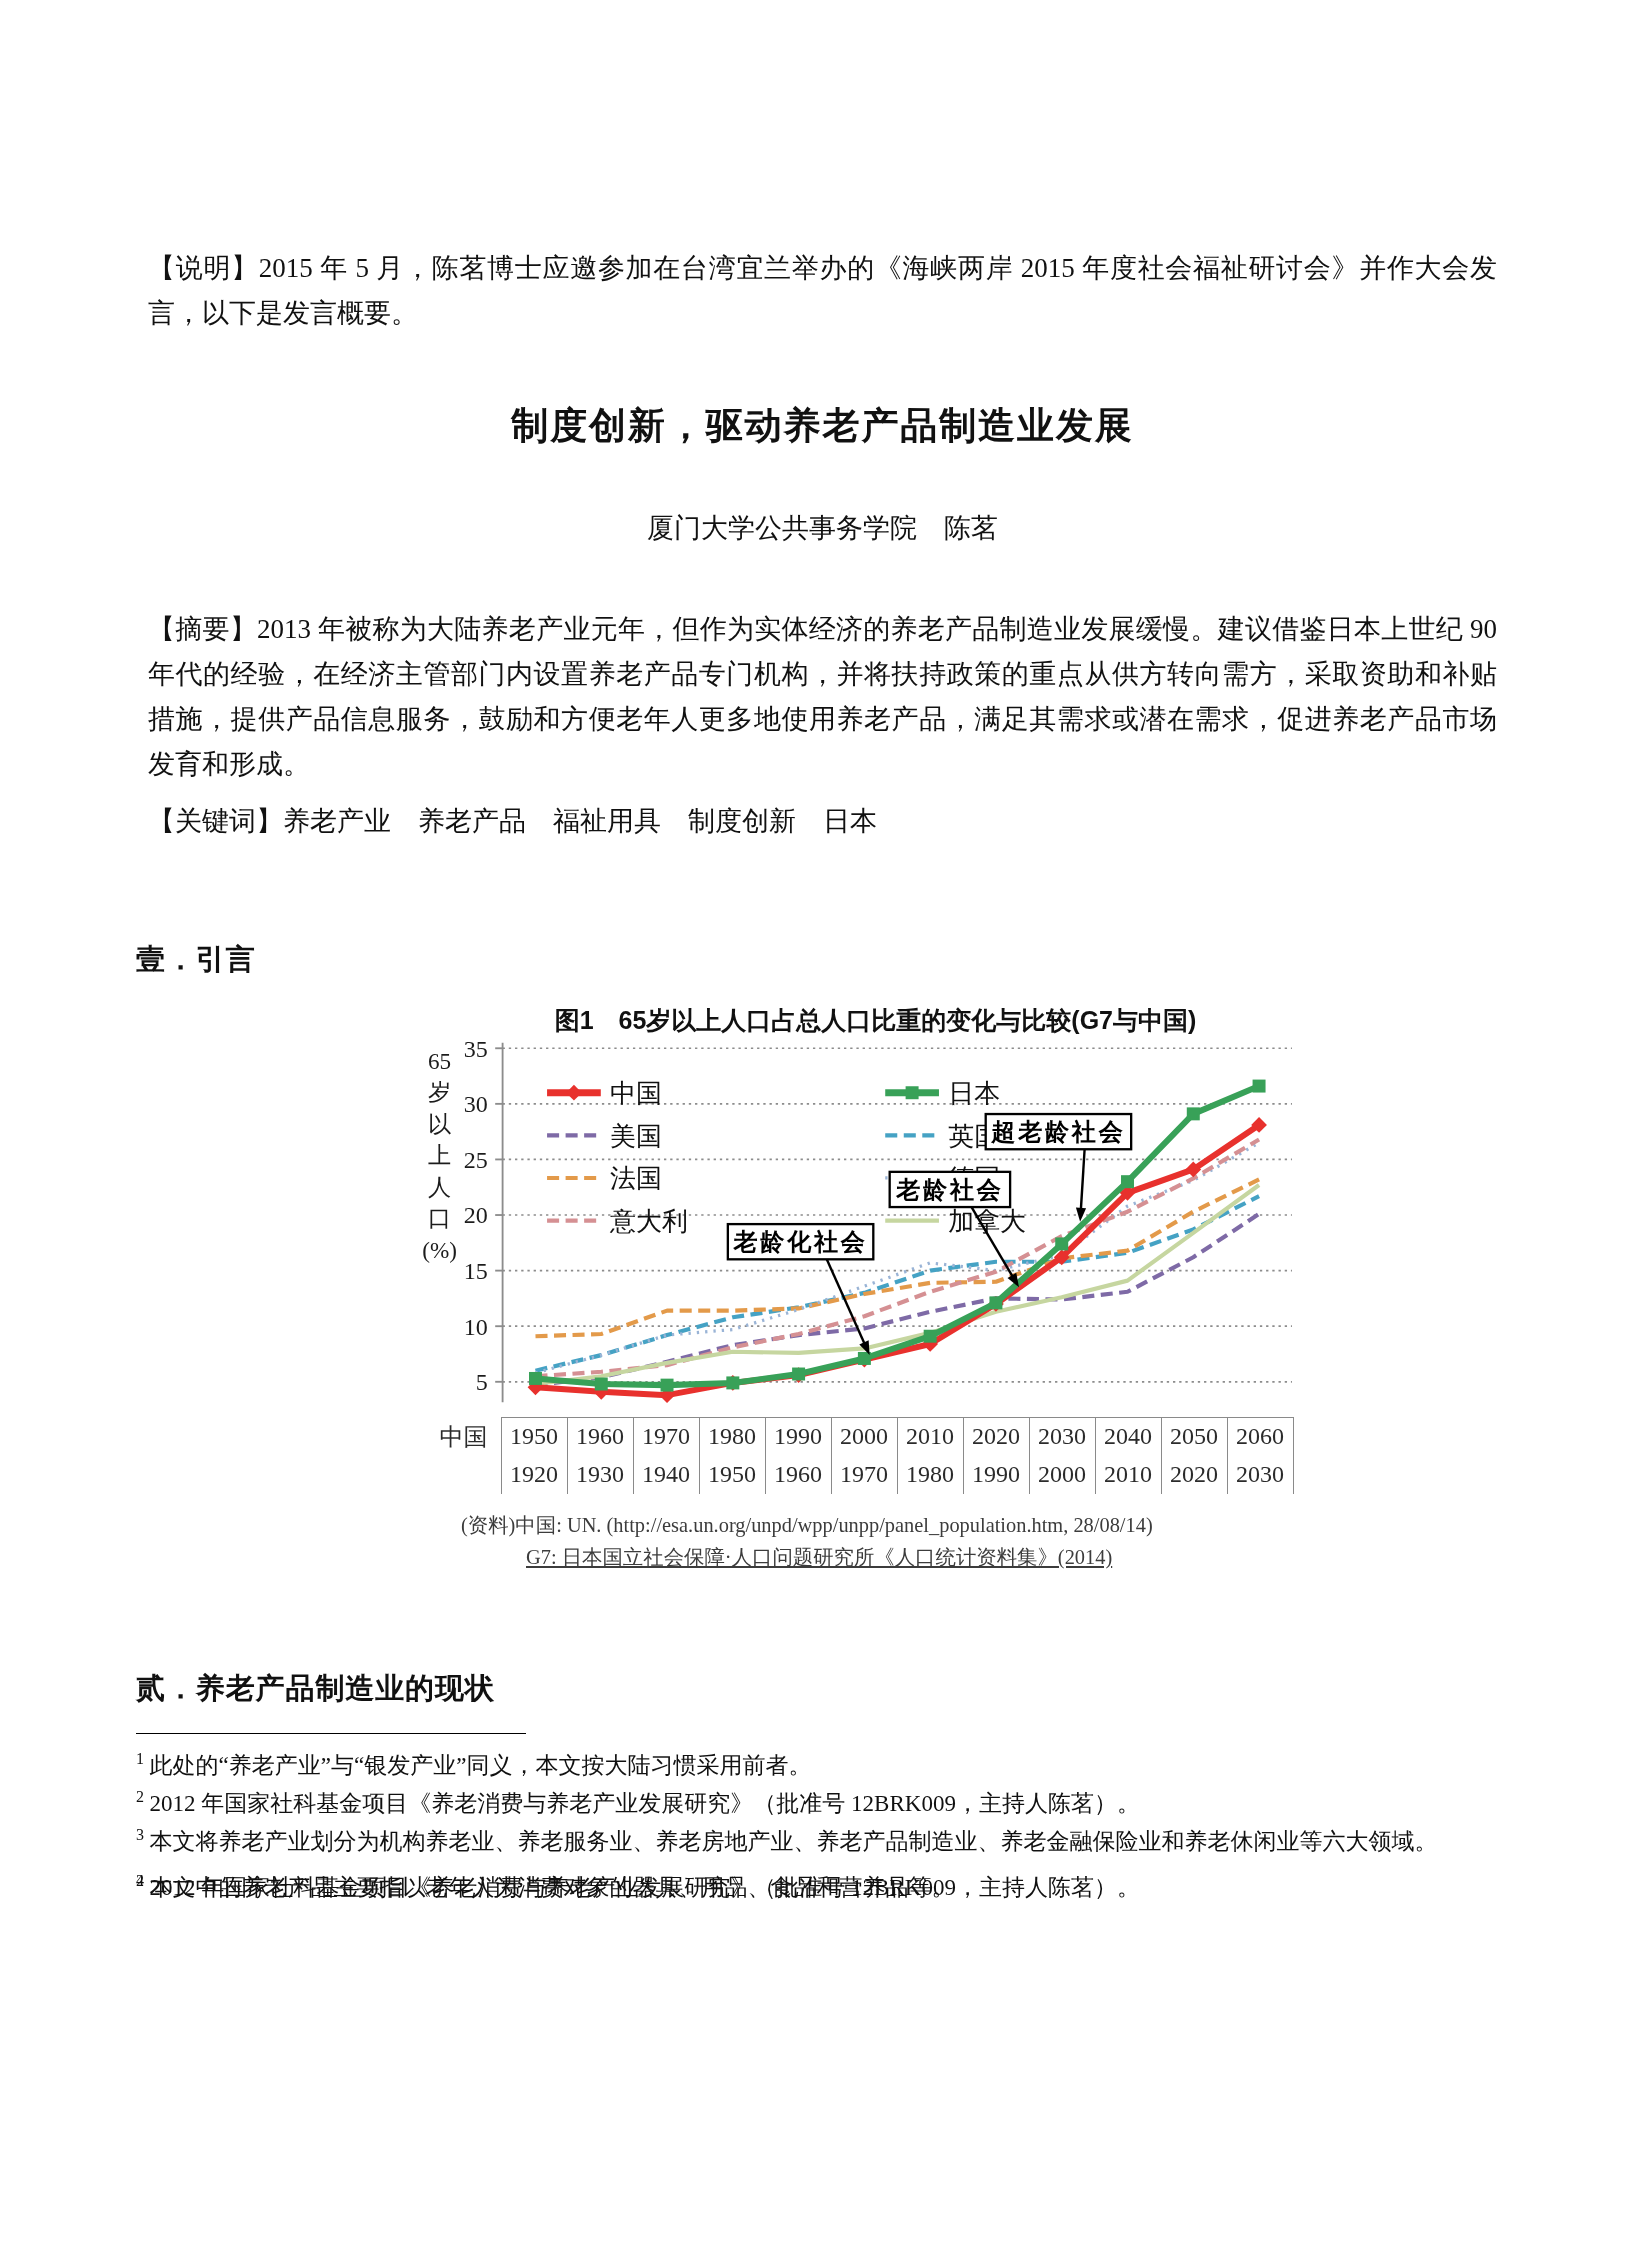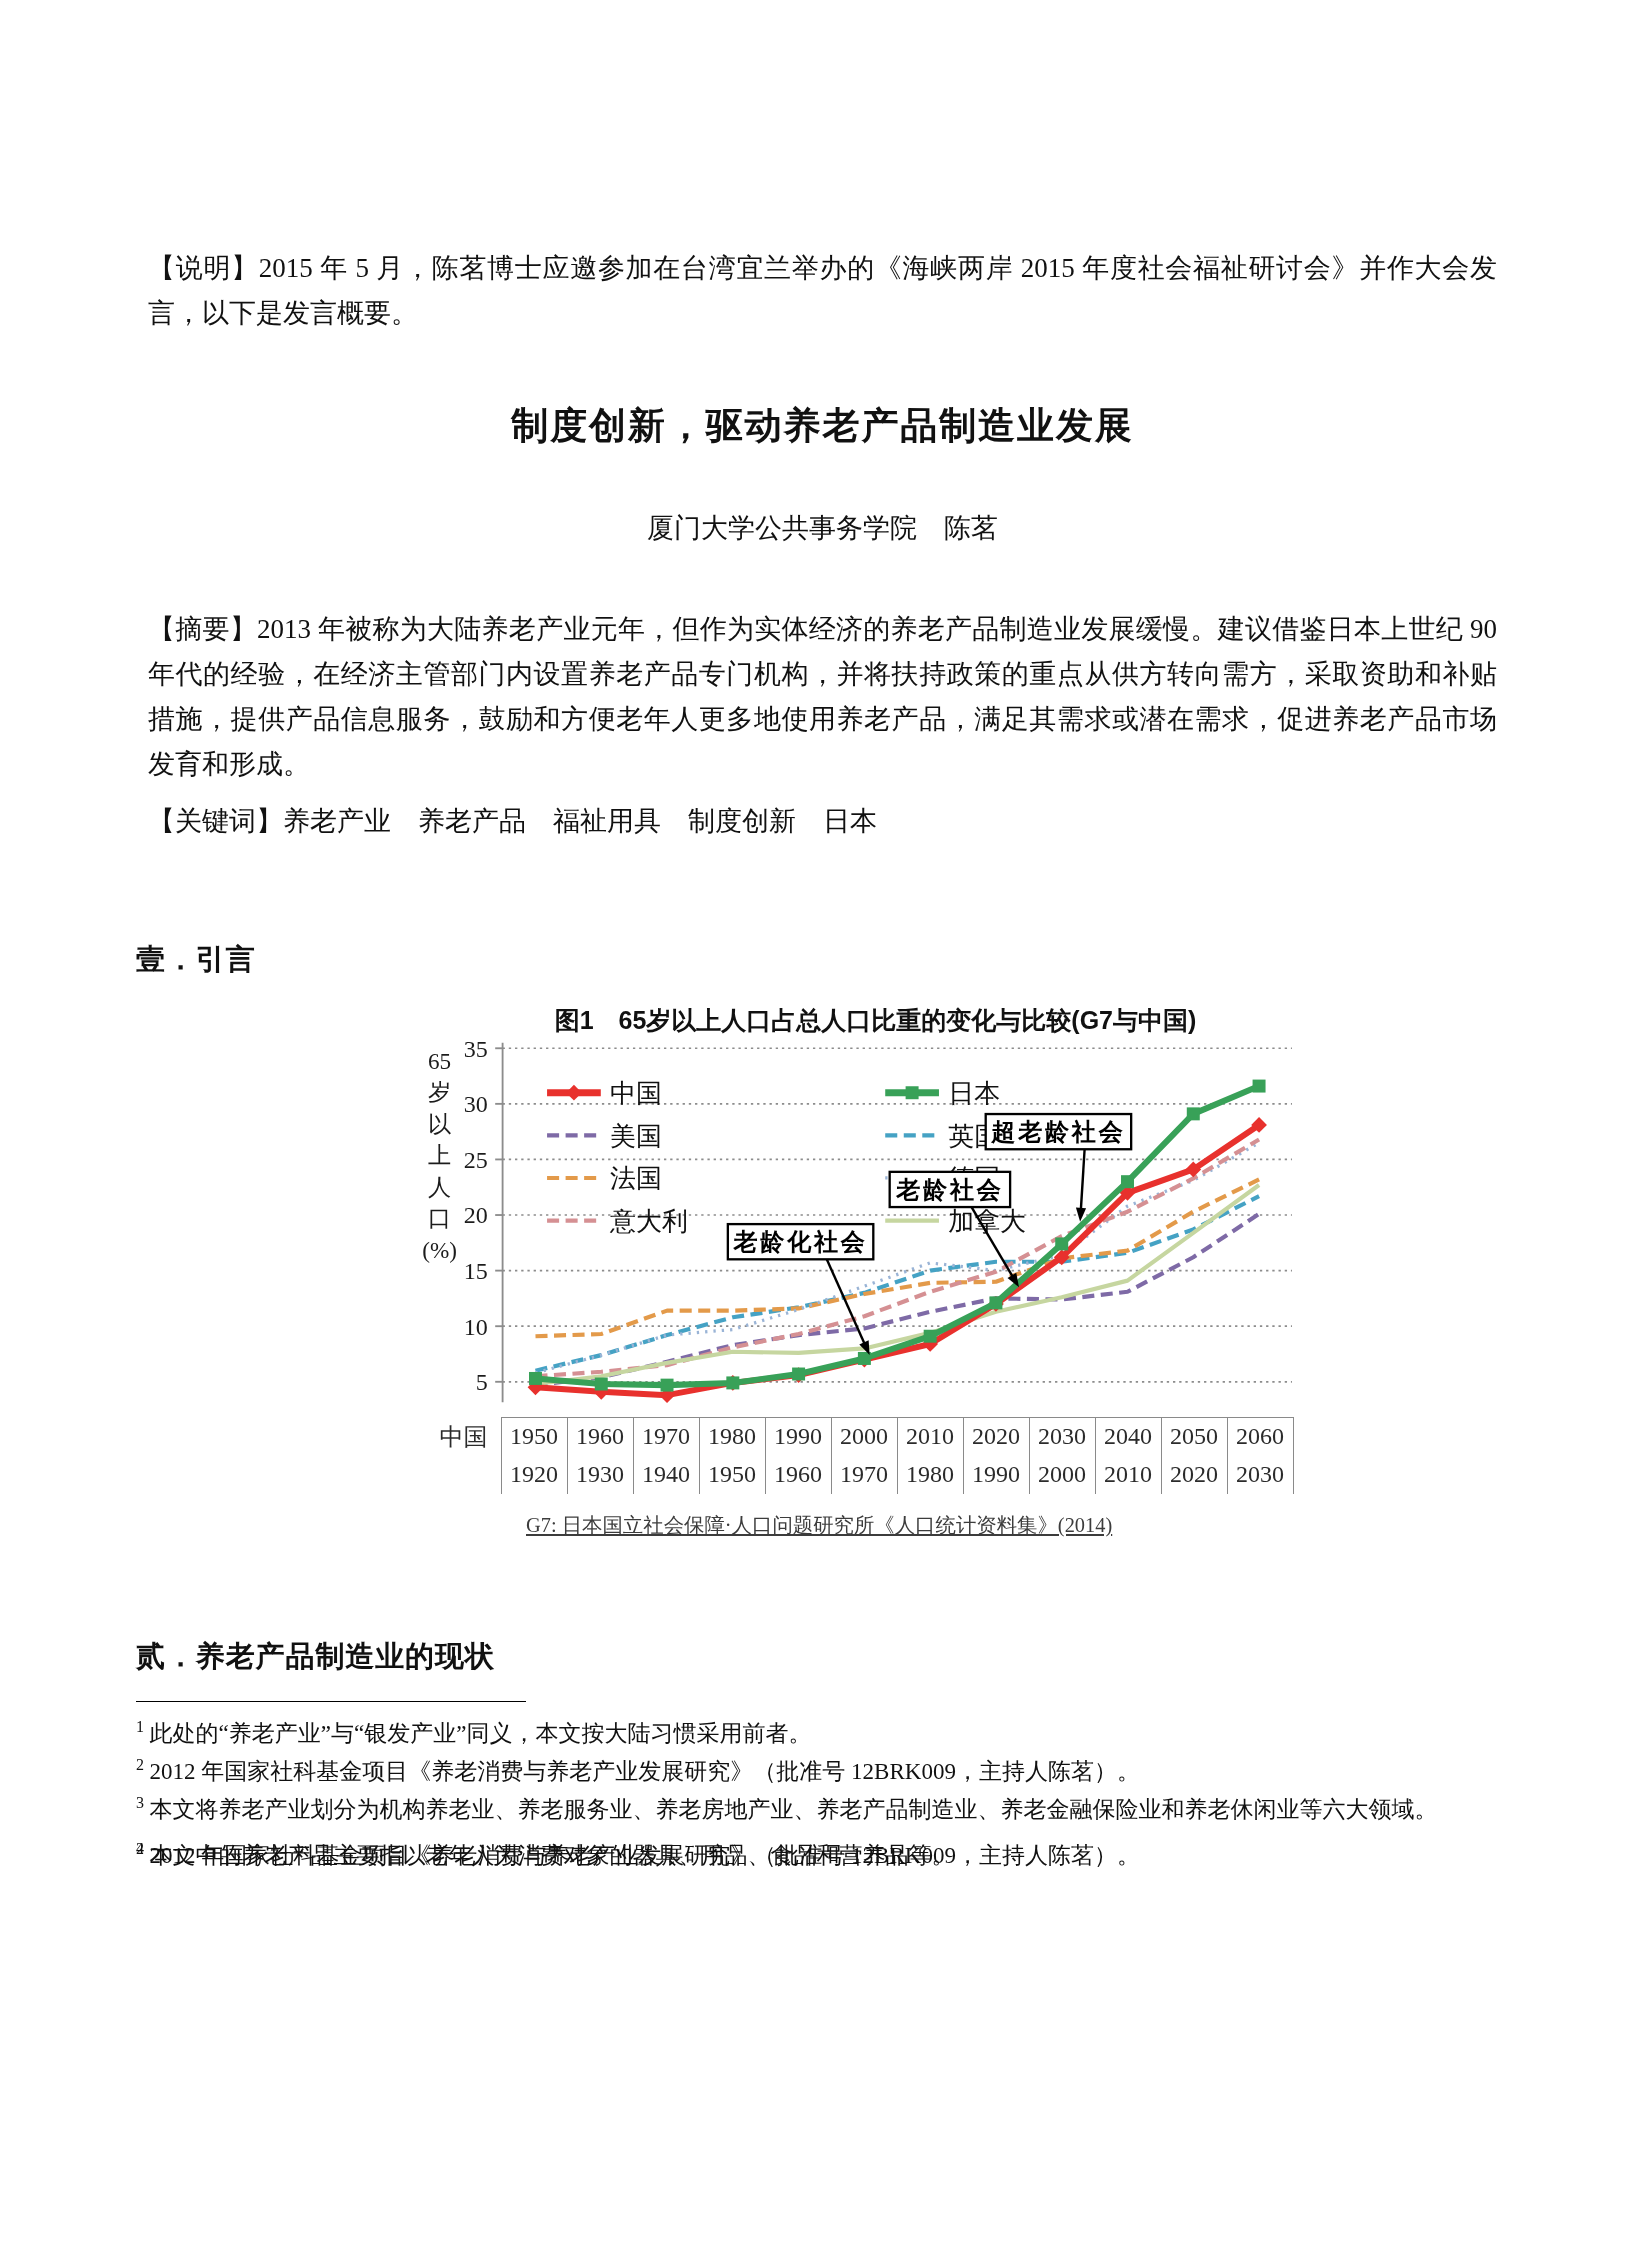--- a/index.html
+++ b/index.html
@@ -241,20 +241,21 @@
             <td class="yr">1980</td>
             <td class="yr">1990</td>
             <td class="yr">2000</td>
             <td class="yr">2010</td>
             <td class="yr">2020</td>
             <td class="yr">2030</td>
           </tr>
         </tbody>
     </table>
     <div class="source-note">
+      <div class="l1">(资料)中国: UN. (http://esa.un.org/unpd/wpp/unpp/panel_population.htm, 28/08/14)</div>
       <div class="l2">G7: 日本国立社会保障·人口问题研究所《人口统计资料集》(2014)</div>
     </div>
   </div>
 
   <h2 class="section-heading">贰．养老产品制造业的现状</h2>
 
   <hr class="footnote-sep">
 
   <div class="footnotes" id="footnote-list">
       <p class="fn"><sup>1</sup>此处的“养老产业”与“银发产业”同义，本文按大陆习惯采用前者。</p>

